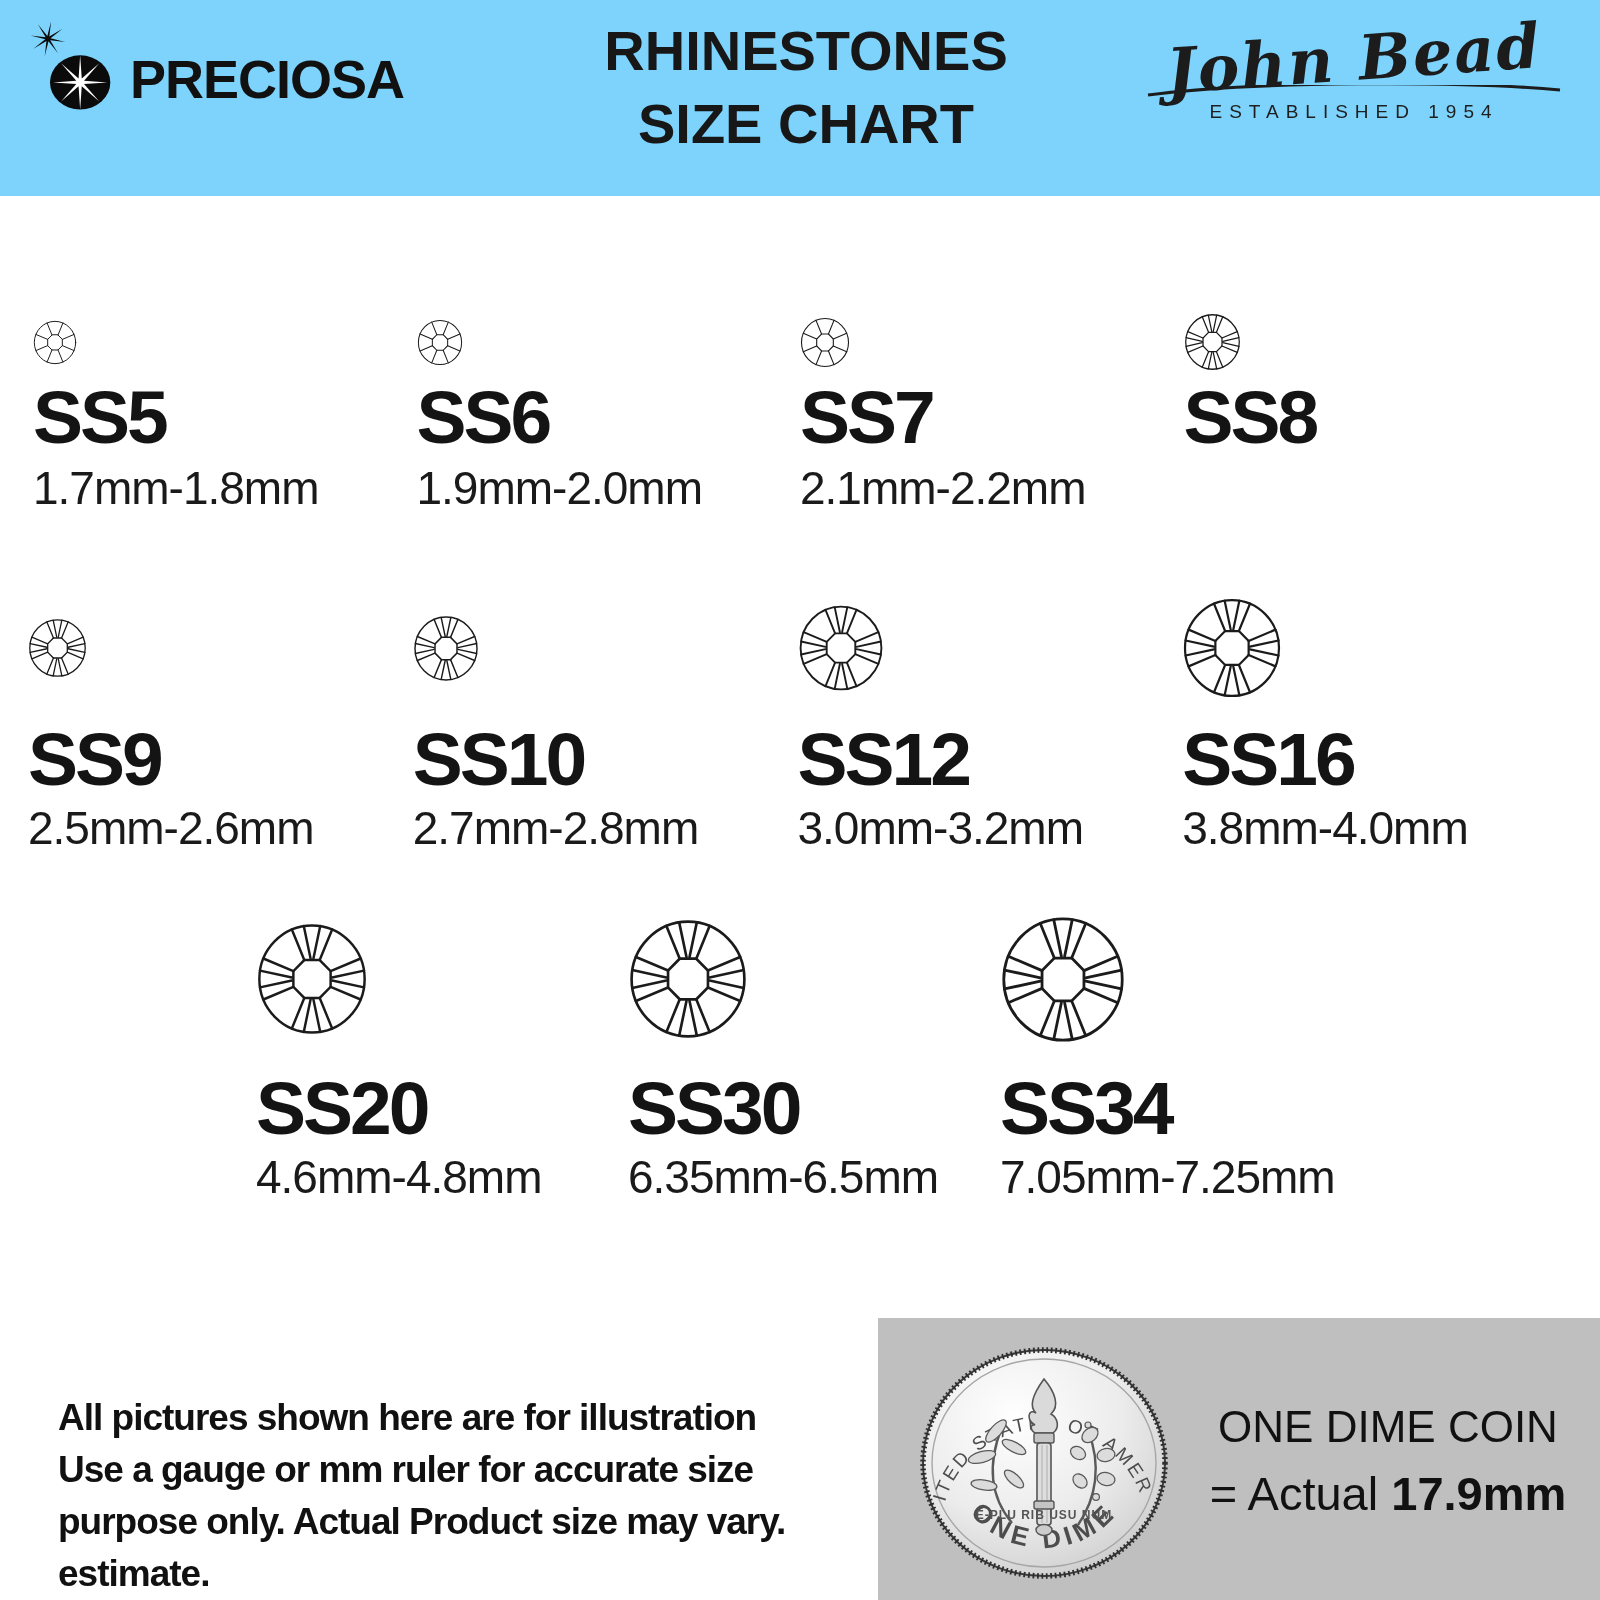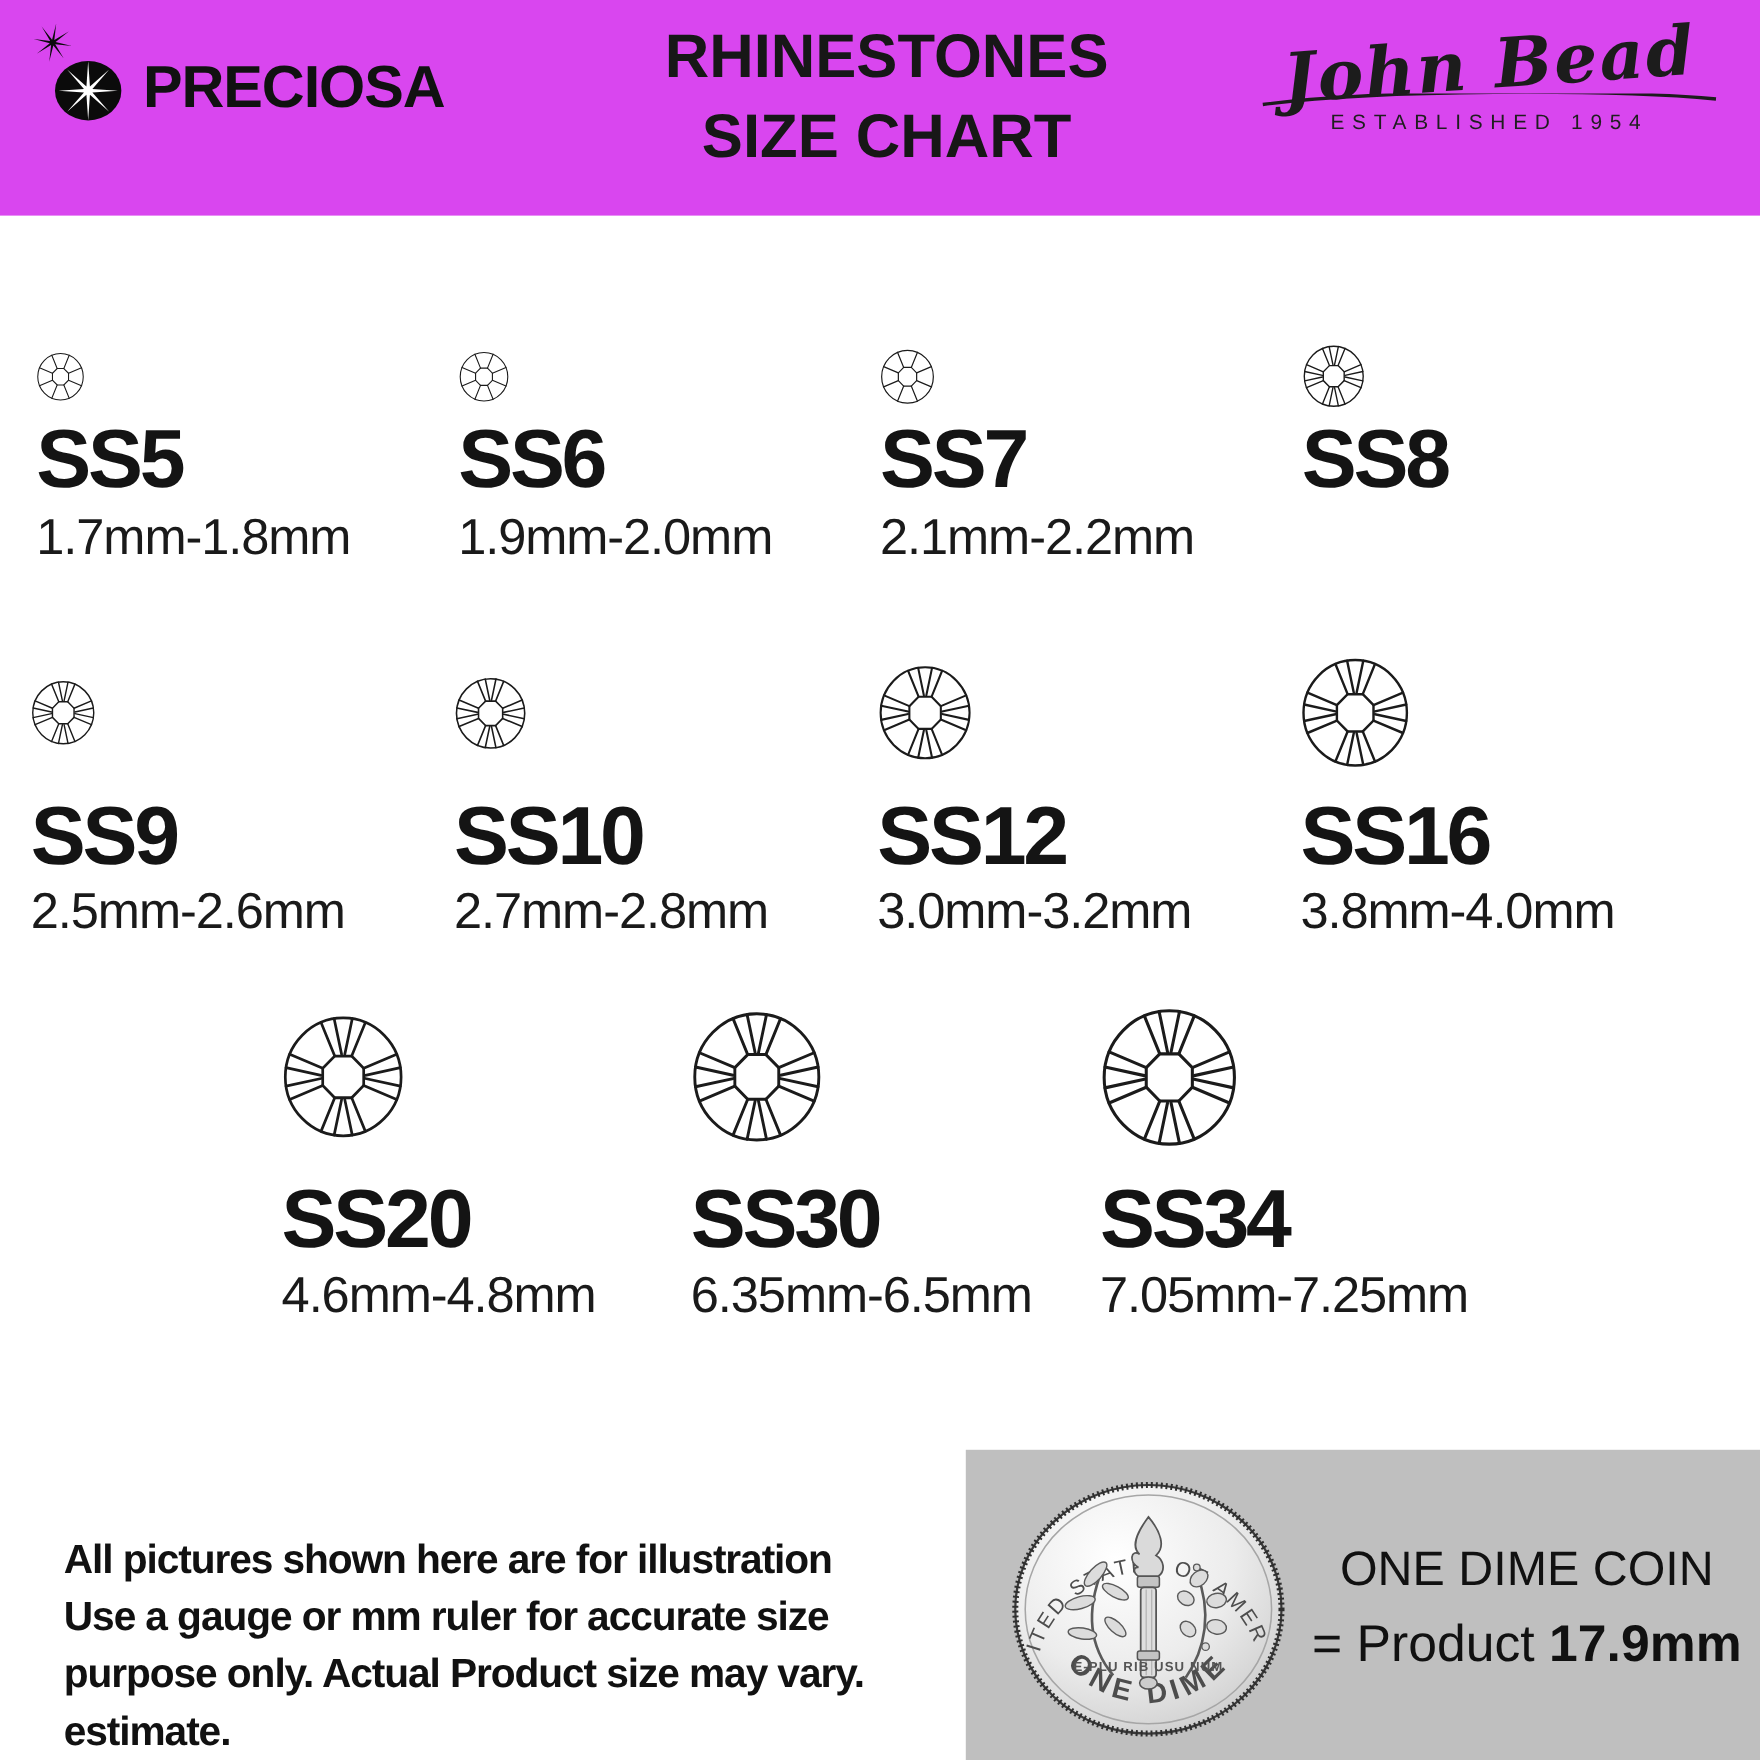--- a/index.html
+++ b/index.html
@@ -2,21 +2,21 @@
 <html><head>
 <meta charset="utf-8">
 <style>
   html,body{margin:0;padding:0;}
   body{
     width:1600px;height:1600px;position:relative;background:#ffffff;
     font-family:"Liberation Sans","DejaVu Sans",sans-serif;color:#151515;
     overflow:hidden;-webkit-font-smoothing:antialiased;
   }
   
-  .band{position:absolute;top:0;left:0;right:0;height:196px;background:#d946ef;}
+  .band{position:absolute;top:0;left:0;right:0;height:196px;background:#7dd3fc;}
   .brand{position:absolute;left:24px;top:20px;display:flex;align-items:center;}
   .brand svg{width:104px;height:104px;display:block;}
   .brand-text{font-size:54px;font-weight:bold;letter-spacing:-1px;color:#111;margin-left:2px;margin-top:14px;}
   .page-title{
     position:absolute;left:0;top:14px;width:1556px;text-align:center;
     font-weight:bold;font-size:56px;line-height:73px;letter-spacing:0;color:#171717;padding-left:28px;
   }
   .jb{position:absolute;right:26px;top:22px;width:440px;text-align:center;}
   .jb-script{
     font-family:"DejaVu Serif","Liberation Serif",serif;font-style:italic;font-weight:bold;
@@ -448,15 +448,15 @@
       <ellipse cx="62" cy="16" rx="9" ry="6.5" transform="rotate(10 62 16)" stroke-width="1.3"></ellipse>
       <ellipse cx="36" cy="18" rx="8" ry="6" transform="rotate(45 36 18)" stroke-width="1.3"></ellipse>
       <circle cx="52" cy="34" r="3.4" stroke-width="1.2"></circle>
       <circle cx="44" cy="-38" r="3" stroke-width="1.2"></circle>
     </g>
     <text class="coin-motto" x="0" y="56">E-PLU RIB USU NUM</text>
   </svg>
 
   <div class="dime-caption">
     <div class="dime-line1">ONE DIME COIN</div>
-    <div class="dime-line2"><span>= Product </span><span class="val">17.9mm</span></div>
+    <div class="dime-line2"><span>= Actual </span><span class="val">17.9mm</span></div>
   </div>
 </div>
 
 </body></html>

